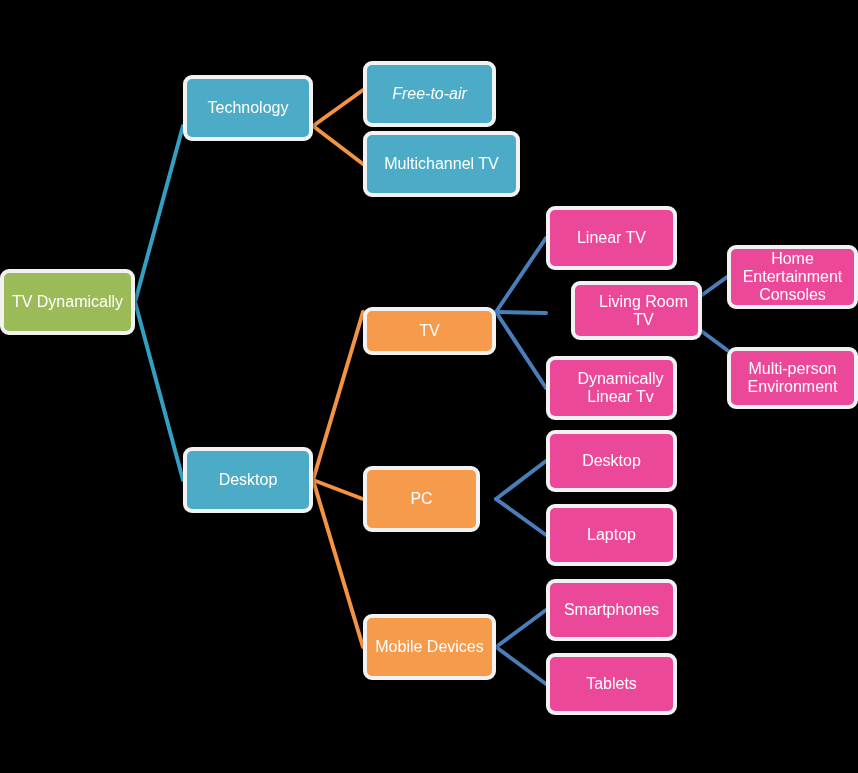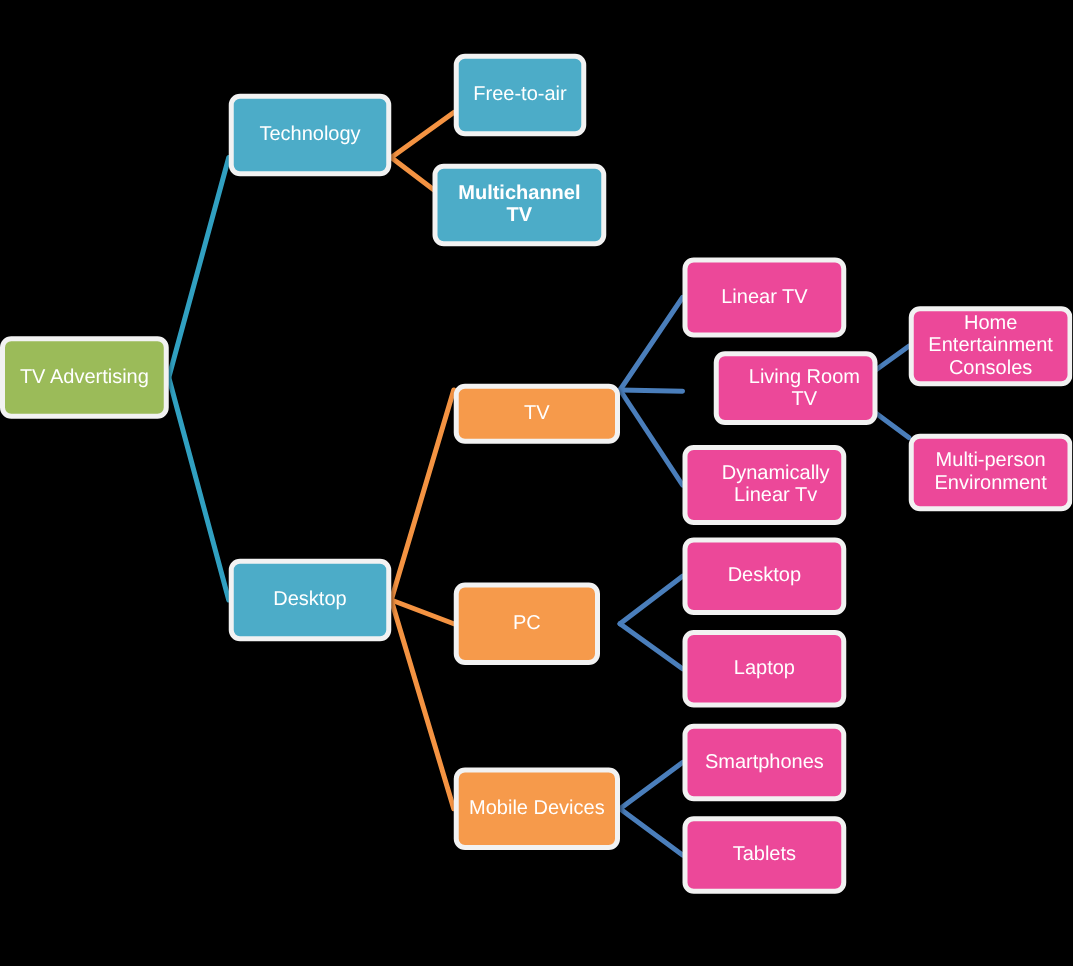--- a/index.html
+++ b/index.html
@@ -67,32 +67,32 @@
       <line x1="496" y1="312" x2="546" y2="388" stroke="#4a7ebb" stroke-width="4" stroke-linecap="round"></line>
       <line x1="496" y1="499" x2="546" y2="461" stroke="#4a7ebb" stroke-width="4" stroke-linecap="round"></line>
       <line x1="496" y1="499" x2="546" y2="535" stroke="#4a7ebb" stroke-width="4" stroke-linecap="round"></line>
       <line x1="496" y1="647" x2="546" y2="610" stroke="#4a7ebb" stroke-width="4" stroke-linecap="round"></line>
       <line x1="496" y1="647" x2="546" y2="684" stroke="#4a7ebb" stroke-width="4" stroke-linecap="round"></line>
       <line x1="677" y1="313" x2="727" y2="277" stroke="#4a7ebb" stroke-width="4" stroke-linecap="round"></line>
       <line x1="677" y1="313" x2="727" y2="350" stroke="#4a7ebb" stroke-width="4" stroke-linecap="round"></line>
     </svg>
   <div id="nodes">
       <div class="node lvl-root" style="left: 0px; top: 269px; width: 135px; height: 66px;">
-        <span class="node-label">TV Advertising</span>
+        <span class="node-label">TV Dynamically</span>
       </div>
       <div class="node lvl-teal" style="left: 183px; top: 75px; width: 130px; height: 66px;">
         <span class="node-label">Technology</span>
       </div>
       <div class="node lvl-teal" style="left: 183px; top: 447px; width: 130px; height: 66px;">
         <span class="node-label">Desktop</span>
       </div>
-      <div class="node lvl-teal" style="left: 363px; top: 43px; width: 106px; height: 66px;">
+      <div class="node lvl-teal" style="left: 363px; top: 61px; width: 133px; height: 66px; font-style: italic;">
         <span class="node-label">Free-to-air</span>
       </div>
-      <div class="node lvl-teal" style="left: 346px; top: 131px; width: 139px; height: 66px; font-weight: bold;">
+      <div class="node lvl-teal" style="left: 363px; top: 131px; width: 157px; height: 66px;">
         <span class="node-label">Multichannel TV</span>
       </div>
       <div class="node lvl-orange" style="left: 363px; top: 279px; width: 133px; height: 48px; margin-top: 28px;">
         <span class="node-label">TV</span>
       </div>
       <div class="node lvl-orange" style="left: 363px; top: 466px; width: 117px; height: 66px;">
         <span class="node-label">PC</span>
       </div>
       <div class="node lvl-orange" style="left: 363px; top: 614px; width: 133px; height: 66px;">
         <span class="node-label">Mobile Devices</span>

